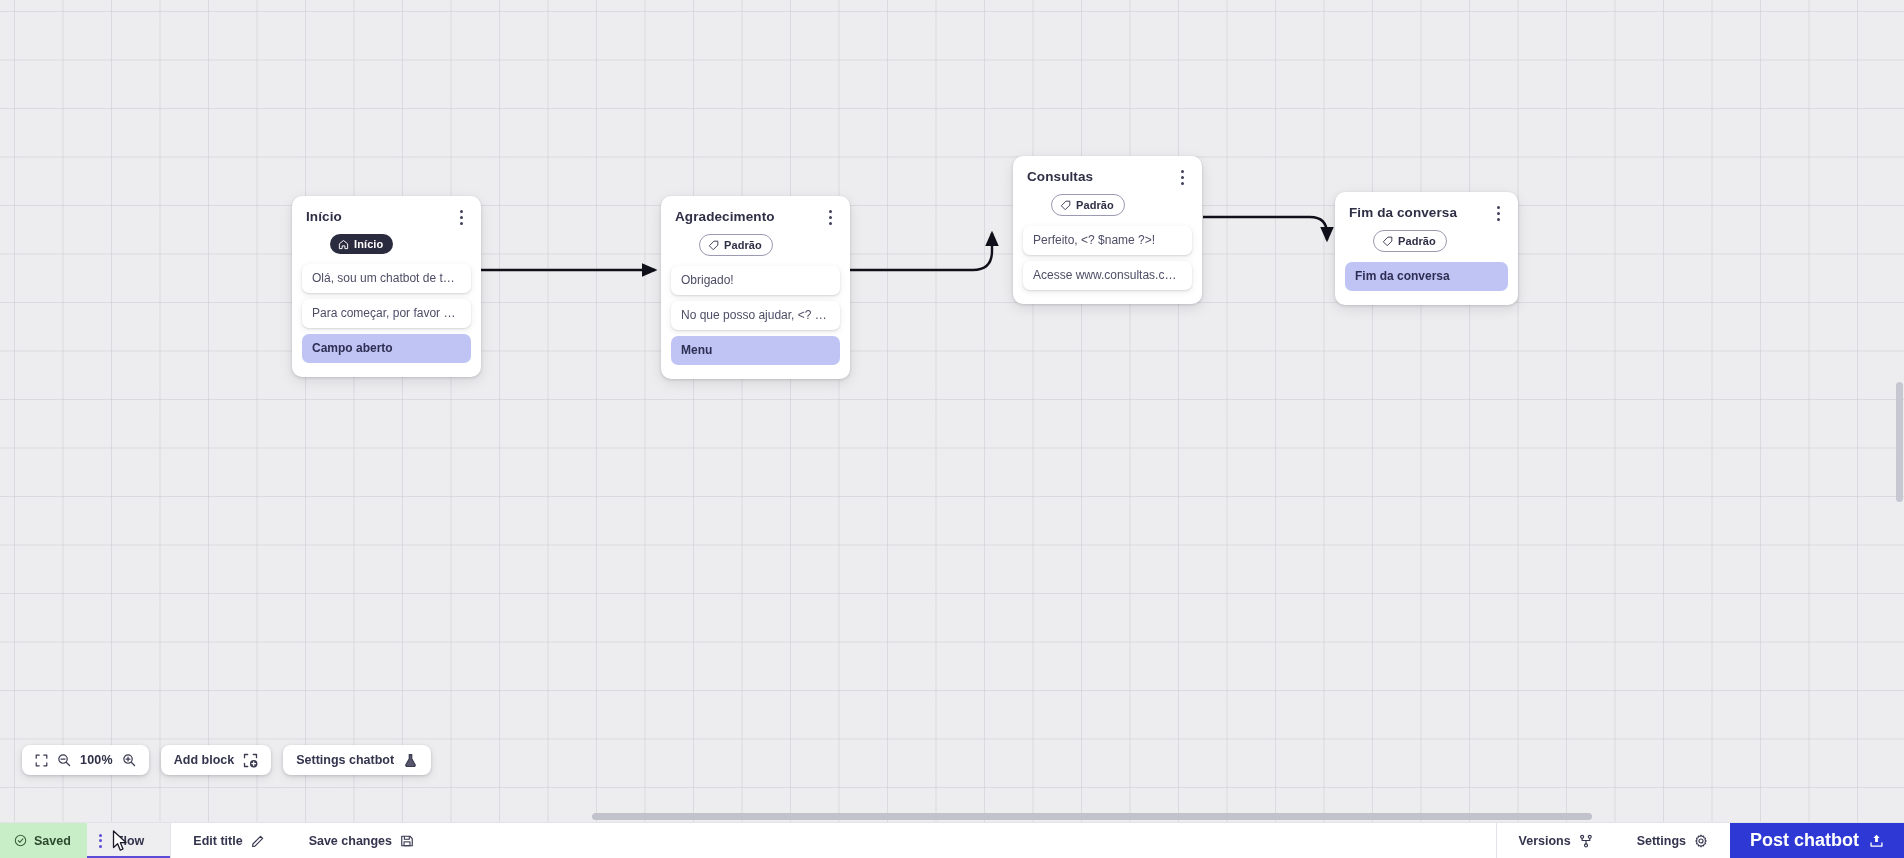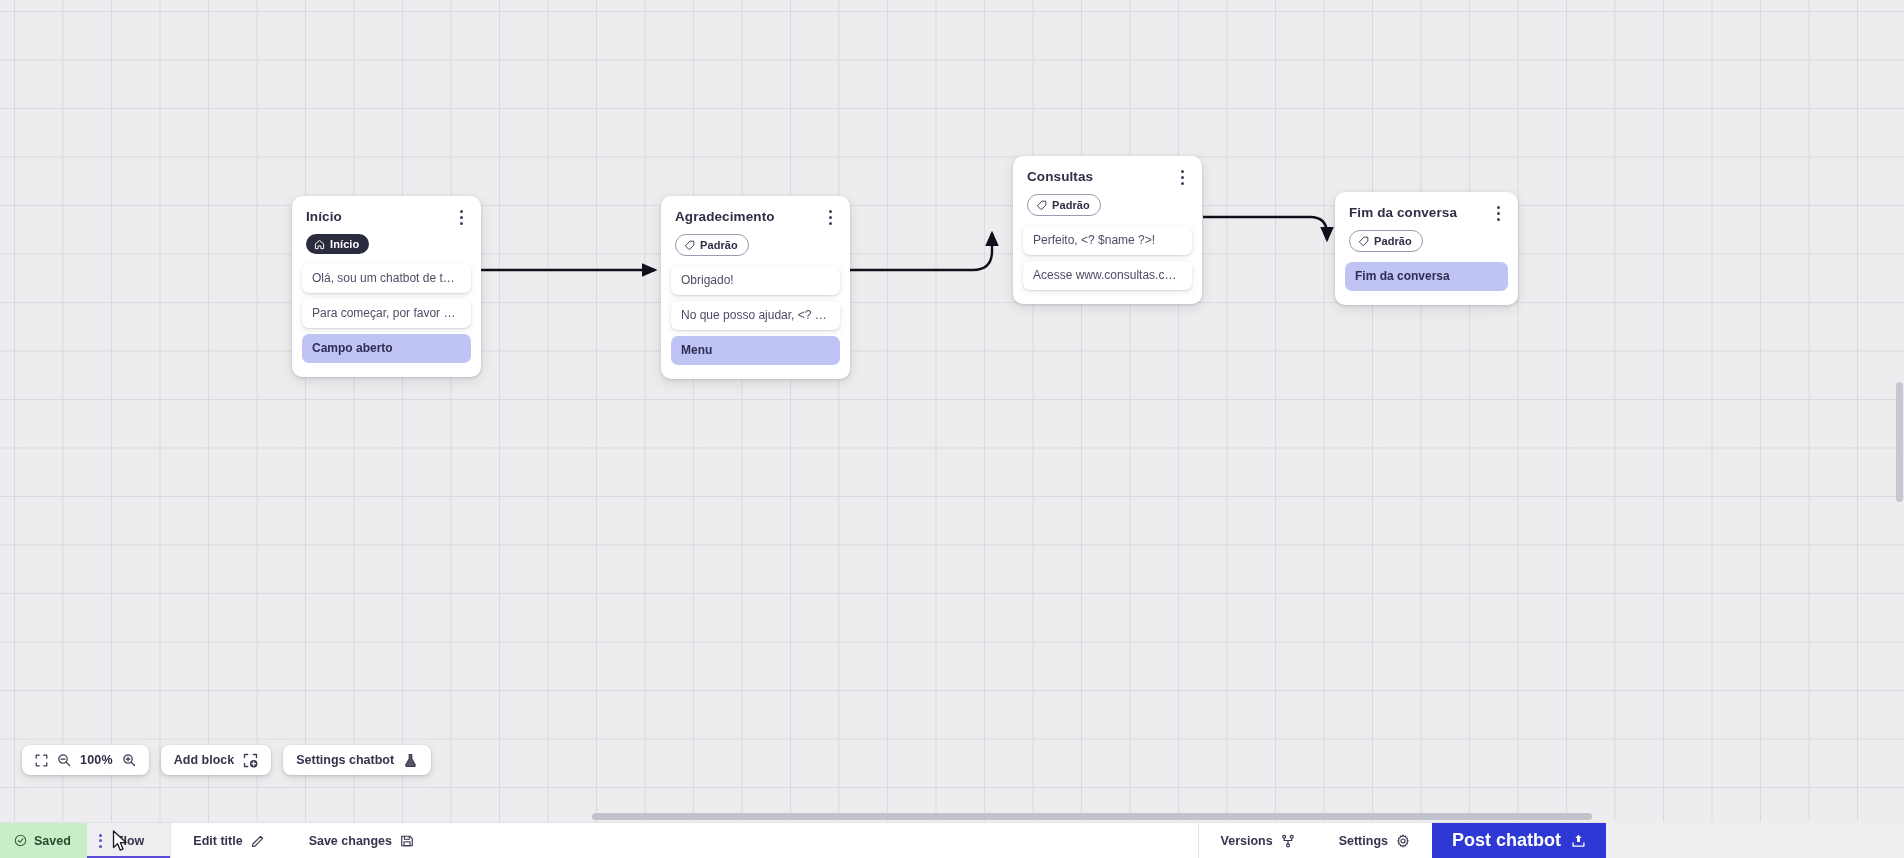--- a/index.html
+++ b/index.html
@@ -43,21 +43,21 @@
     font-size: 13.5px; font-weight: 700; color: #2e2e46;
     letter-spacing: .1px; line-height: 16px; text-align: center;
   }
   .kebab {
     width: 16px; height: 18px; display: flex; flex-direction: column;
     align-items: center; justify-content: center; gap: 3px;
     cursor: pointer; flex: none; margin-top: -1px;
   }
   .kebab i { display:block; width: 3px; height: 3px; border-radius: 50%; background: #40405c; }
 
-  .badge-row { padding: 8px 14px 10px 14px; }
+  .badge-row { padding: 8px 14px 10px 14px; margin-left: 24px; }
   .badge {
     display: inline-flex; align-items: center; gap: 5px;
     font-size: 11px; font-weight: 700; letter-spacing: .1px;
     border-radius: 999px; padding: 4px 10px 4px 8px; line-height: 12px;
   }
   .badge.dark { background: #2b2b40; color: #ffffff; }
   .badge.outline { background: #ffffff; color: #2e2e46; border: 1px solid #9a9ab0; }
   .badge svg { display: block; }
 
   .slot {
@@ -107,21 +107,21 @@
   #vscroll {
     position: absolute; right: 0; top: 0; width: 10px; bottom: 36px; z-index: 5;
   }
   #vscroll .thumb {
     position: absolute; right: 1px; top: 382px; width: 7px; height: 120px;
     background: #c7c7d2; border-radius: 4px;
   }
 
   
   #bottombar {
-    position: absolute; left: 0; bottom: 0; width: 1606px; height: 36px;
+    position: absolute; left: 0; bottom: 0; width: 1904px; height: 36px;
     background: #ffffff;
     border-top: 1px solid #e2e2e8;
     display: flex; align-items: stretch; justify-content: space-between;
     font-size: 12.5px;
   }
   #bb-left, #bb-right { display: flex; align-items: stretch; }
   .saved-chip {
     display: flex; align-items: center; gap: 7px;
     background: #c8eec8; color: #2d4a2d;
     padding: 0 16px 0 14px;

